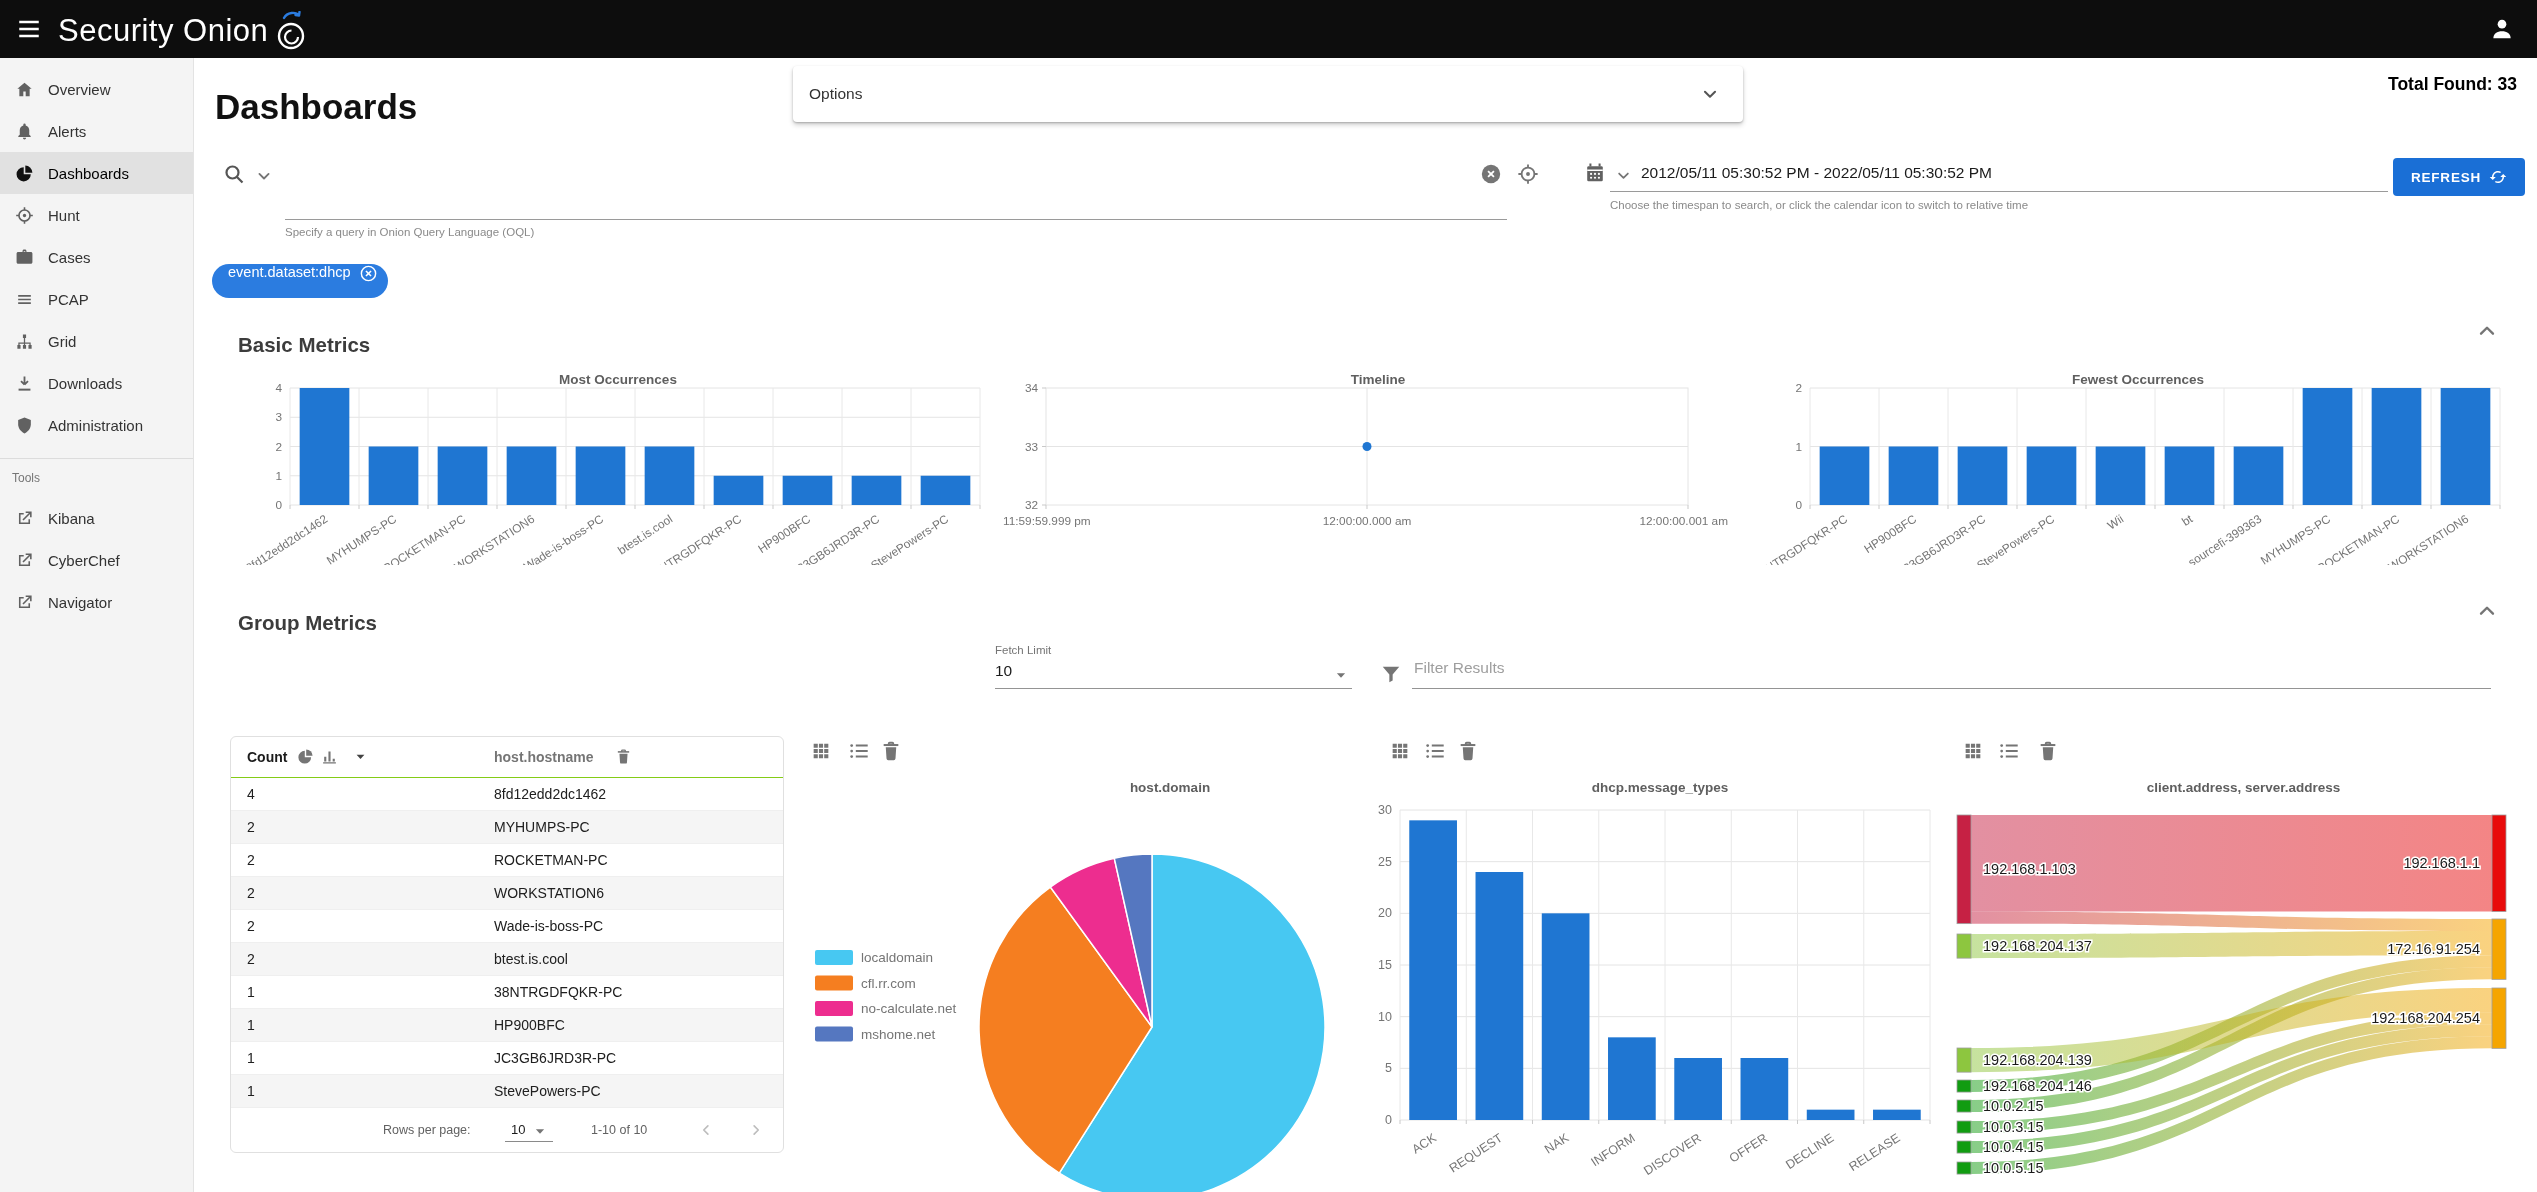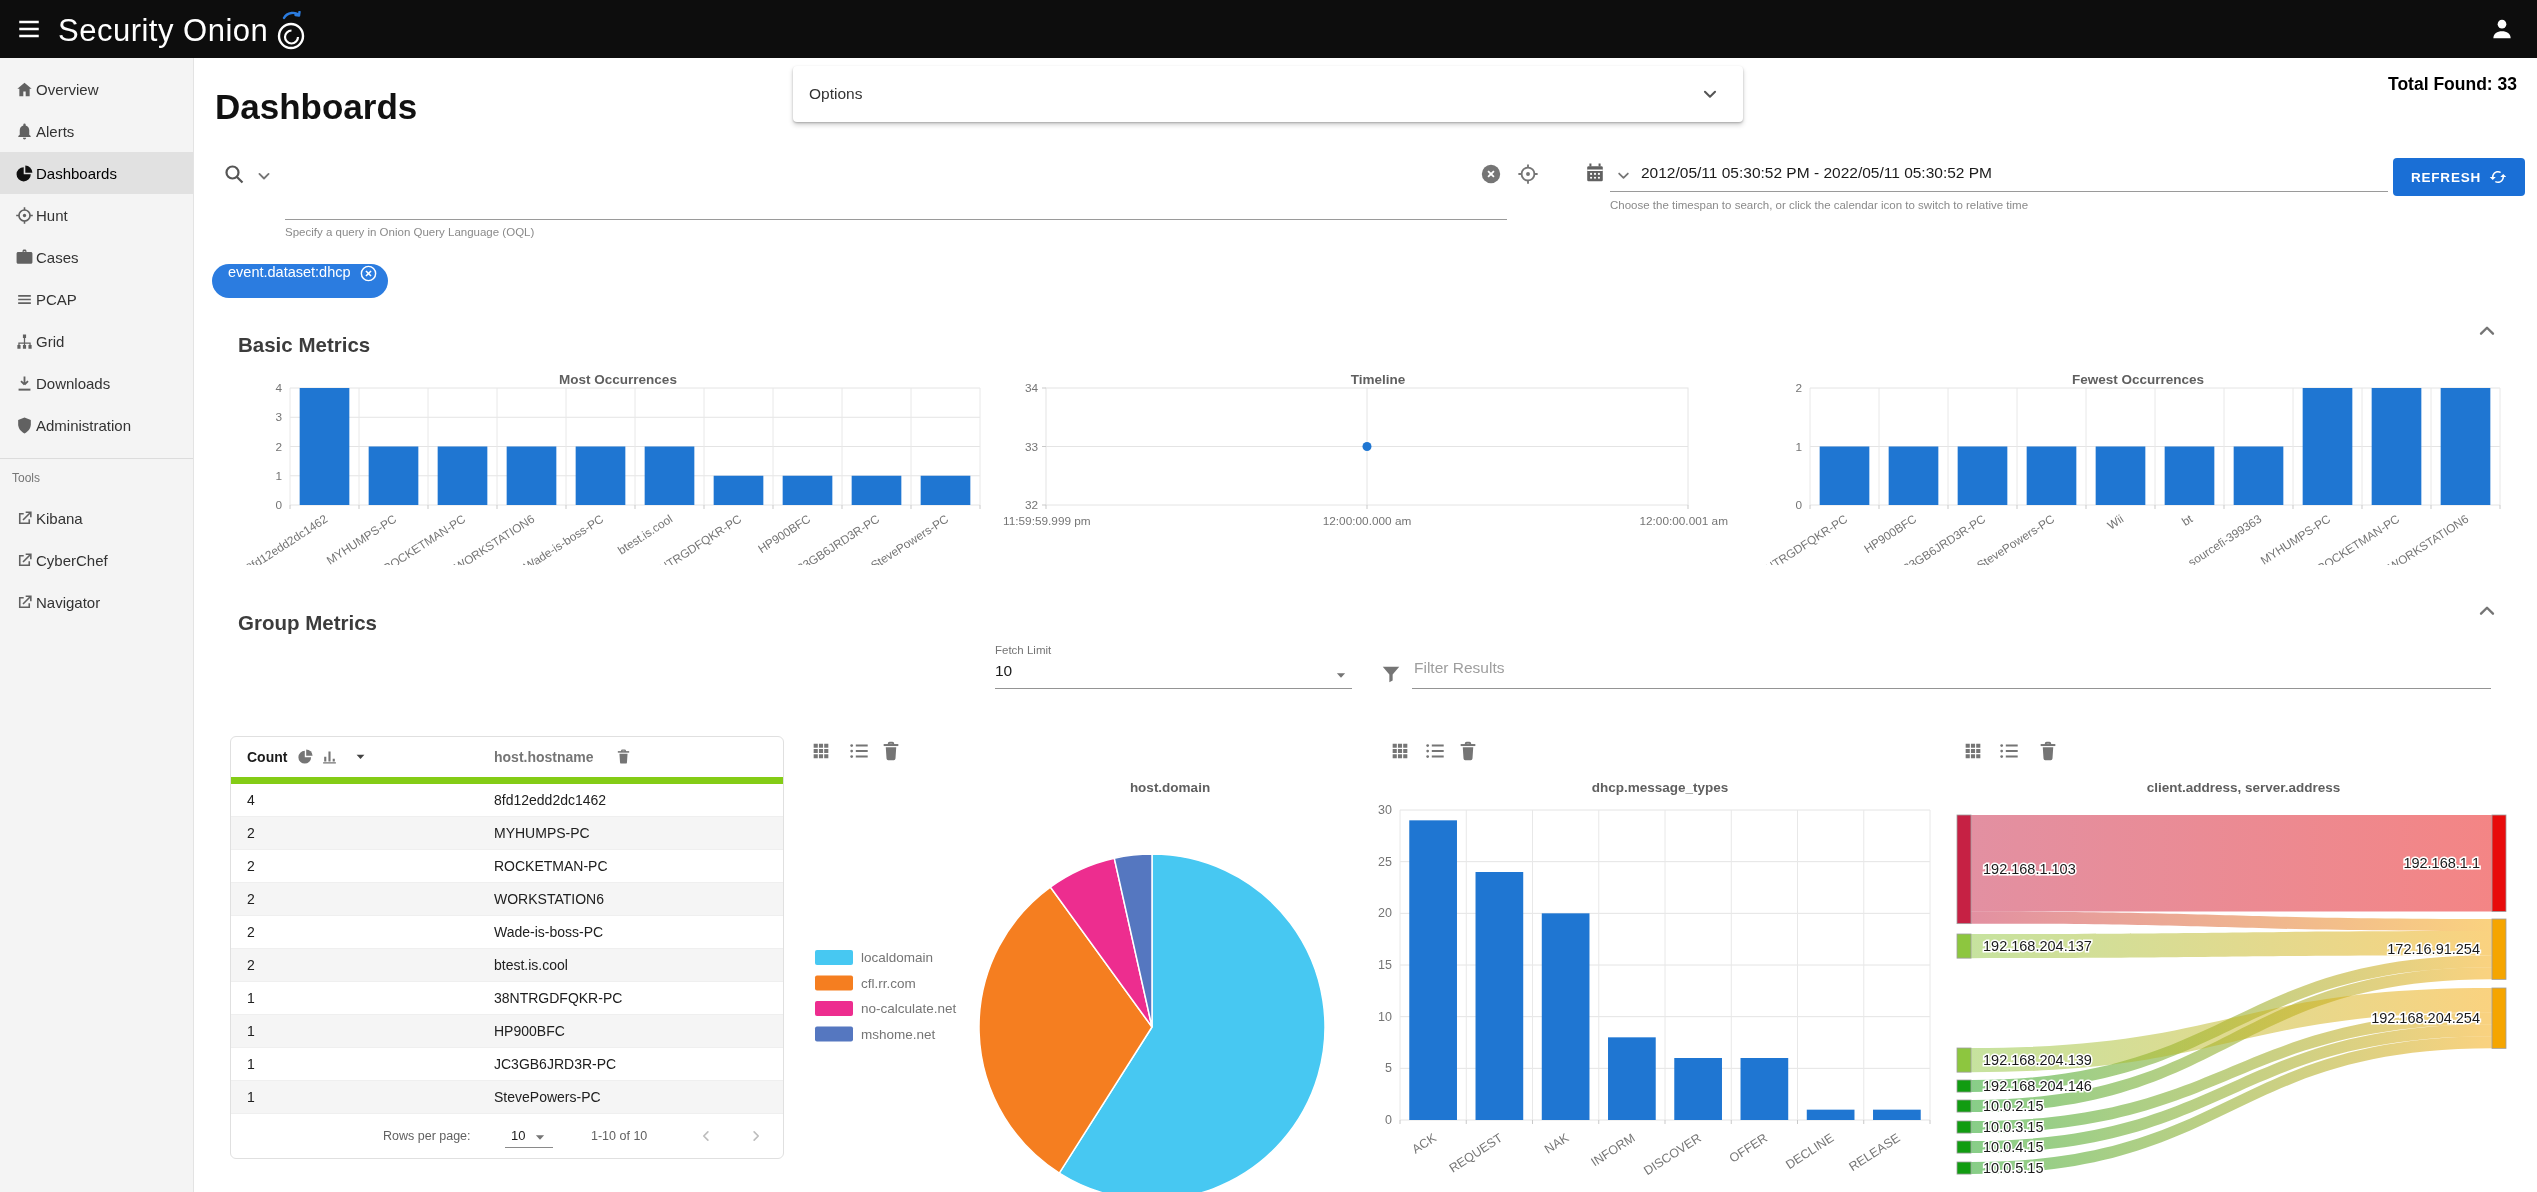--- a/index.html
+++ b/index.html
@@ -12,21 +12,21 @@
   #topbar{position:absolute;left:0;top:0;width:2537px;height:58px;background:#0d0d0d;z-index:30;}
   #hamburger{position:absolute;left:16px;top:16px;width:26px;height:26px;color:#fff;cursor:pointer;}
   #brand{position:absolute;left:58px;top:11px;display:flex;align-items:center;color:#fff;font-size:31px;font-weight:400;letter-spacing:.5px;}
   #brand .onion{margin:0 1px 0 6px;}
   #user-btn{position:absolute;right:22px;top:16px;width:26px;height:26px;color:#fff;cursor:pointer;}
   
   #sidebar{position:absolute;left:0;top:58px;width:193px;height:1134px;background:#f4f4f4;border-right:1px solid #e3e3e3;z-index:20;}
   #sidebar ul{list-style:none;margin:0;padding:10px 0 0 0;}
   .side-item{display:flex;align-items:center;height:42px;padding-left:15px;cursor:pointer;color:#333;}
   .side-item .icon{width:19px;height:19px;flex:0 0 19px;}
-  .side-item span.lbl{margin-left:2px;font-size:15px;}
+  .side-item span.lbl{margin-left:14px;font-size:15px;}
   .side-item.selected{background:#e1e1e1;color:#000;}
   .side-item.selected .icon{color:#111;}
   #tools-divider{border-top:1px solid #dcdcdc;margin:12px 0 0 0;}
   #tools-label{padding:12px 0 2px 12px;font-size:12px;color:#757575;}
   
   #page-title{position:absolute;left:215px;top:64px;font-size:35px;font-weight:bold;color:#111;}
   #options-card{position:absolute;left:793px;top:66px;width:950px;height:56px;background:#fff;border-radius:4px;box-shadow:0 3px 5px rgba(0,0,0,.18),0 1px 2px rgba(0,0,0,.22);display:flex;align-items:center;cursor:pointer;}
   #options-card .lbl{margin-left:16px;font-size:15.5px;color:#333;}
   #options-card .icon{position:absolute;right:22px;top:17px;width:22px;height:22px;color:#555;}
   #total-found{position:absolute;right:20px;top:74px;font-size:17.5px;font-weight:bold;color:#000;}
@@ -54,21 +54,21 @@
   #fetch-value{position:absolute;left:995px;top:662px;font-size:15.5px;color:#1b1b1b;cursor:pointer;}
   #fetch-caret{position:absolute;left:1332px;top:666px;width:18px;height:18px;color:#757575;cursor:pointer;}
   #fetch-underline{position:absolute;left:995px;top:688px;width:357px;height:1px;background:#949494;}
   #filter-funnel{position:absolute;left:1380px;top:663px;width:22px;height:22px;color:#757575;}
   #filter-input{position:absolute;left:1412px;top:658px;width:1070px;border:none;outline:none;font-size:15.5px;color:#1b1b1b;font-family:"Liberation Sans",sans-serif;background:transparent;}
   #filter-input::placeholder{color:#9e9e9e;opacity:1;}
   #filter-underline{position:absolute;left:1412px;top:688px;width:1079px;height:1px;background:#949494;}
   
   .widget-toolbar .icon{width:22px;height:22px;color:#757575;cursor:pointer;position:absolute;top:0;}
   #widget-table{position:absolute;left:230px;top:736px;width:552px;background:#fff;border:1px solid #e0e0e0;border-radius:6px;}
-  .t-head{position:relative;height:40px;border-bottom:7px solid #84cc16;font-size:14px;}
+  .t-head{position:relative;height:40px;border-bottom:1px solid #84cc16;font-size:14px;}
   .t-head .count-lbl{position:absolute;left:16px;top:12px;font-weight:bold;color:#1b1b1b;}
   .t-head .host-lbl{position:absolute;left:263px;top:12px;font-weight:bold;color:#757575;}
   .t-head .icon{position:absolute;top:11px;width:17px;height:17px;color:#757575;cursor:pointer;}
   .t-row{position:relative;height:32px;font-size:14px;color:#202020;border-bottom:1px solid #efefef;cursor:pointer;}
   .t-row:nth-child(even){background:#f5f5f5;}
   .t-row .c1{position:absolute;left:16px;top:8px;}
   .t-row .c2{position:absolute;left:263px;top:8px;}
   .t-foot{position:relative;height:44px;font-size:12.5px;color:#616161;}
   .t-foot .rpp{position:absolute;left:152px;top:15px;}
   .t-foot .rpp-val{position:absolute;left:280px;top:14px;font-size:13px;color:#1b1b1b;cursor:pointer;}

